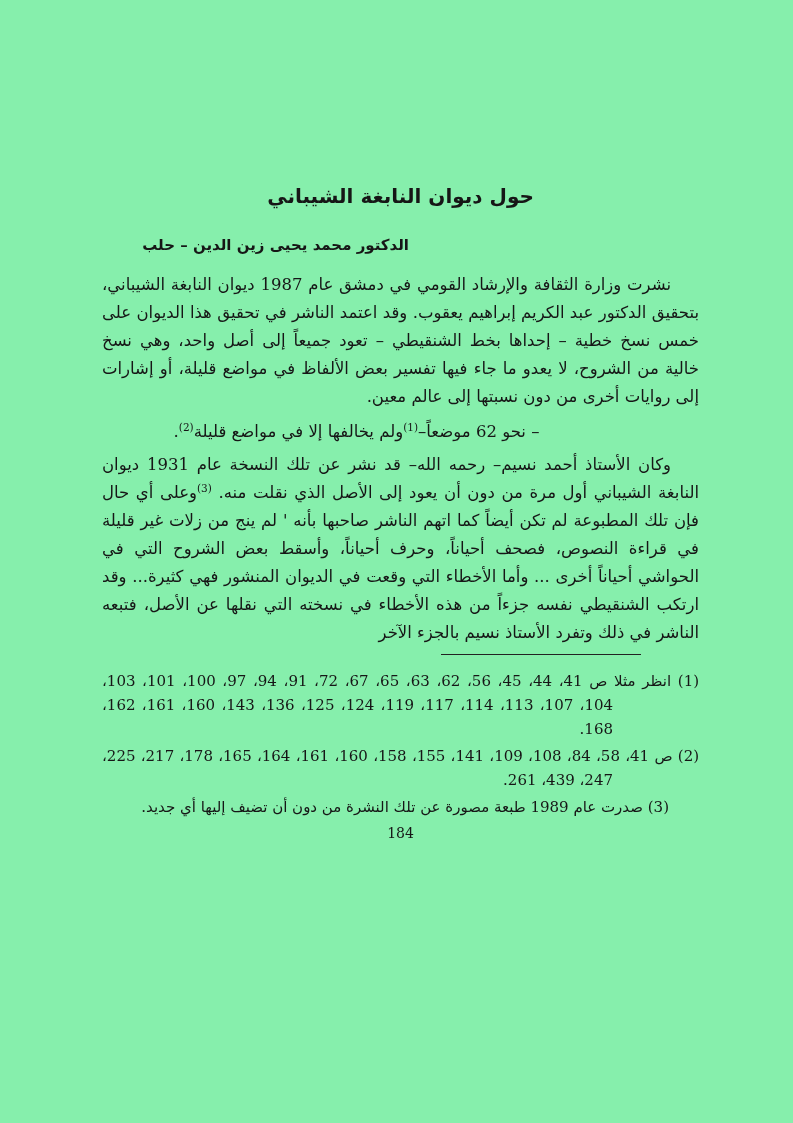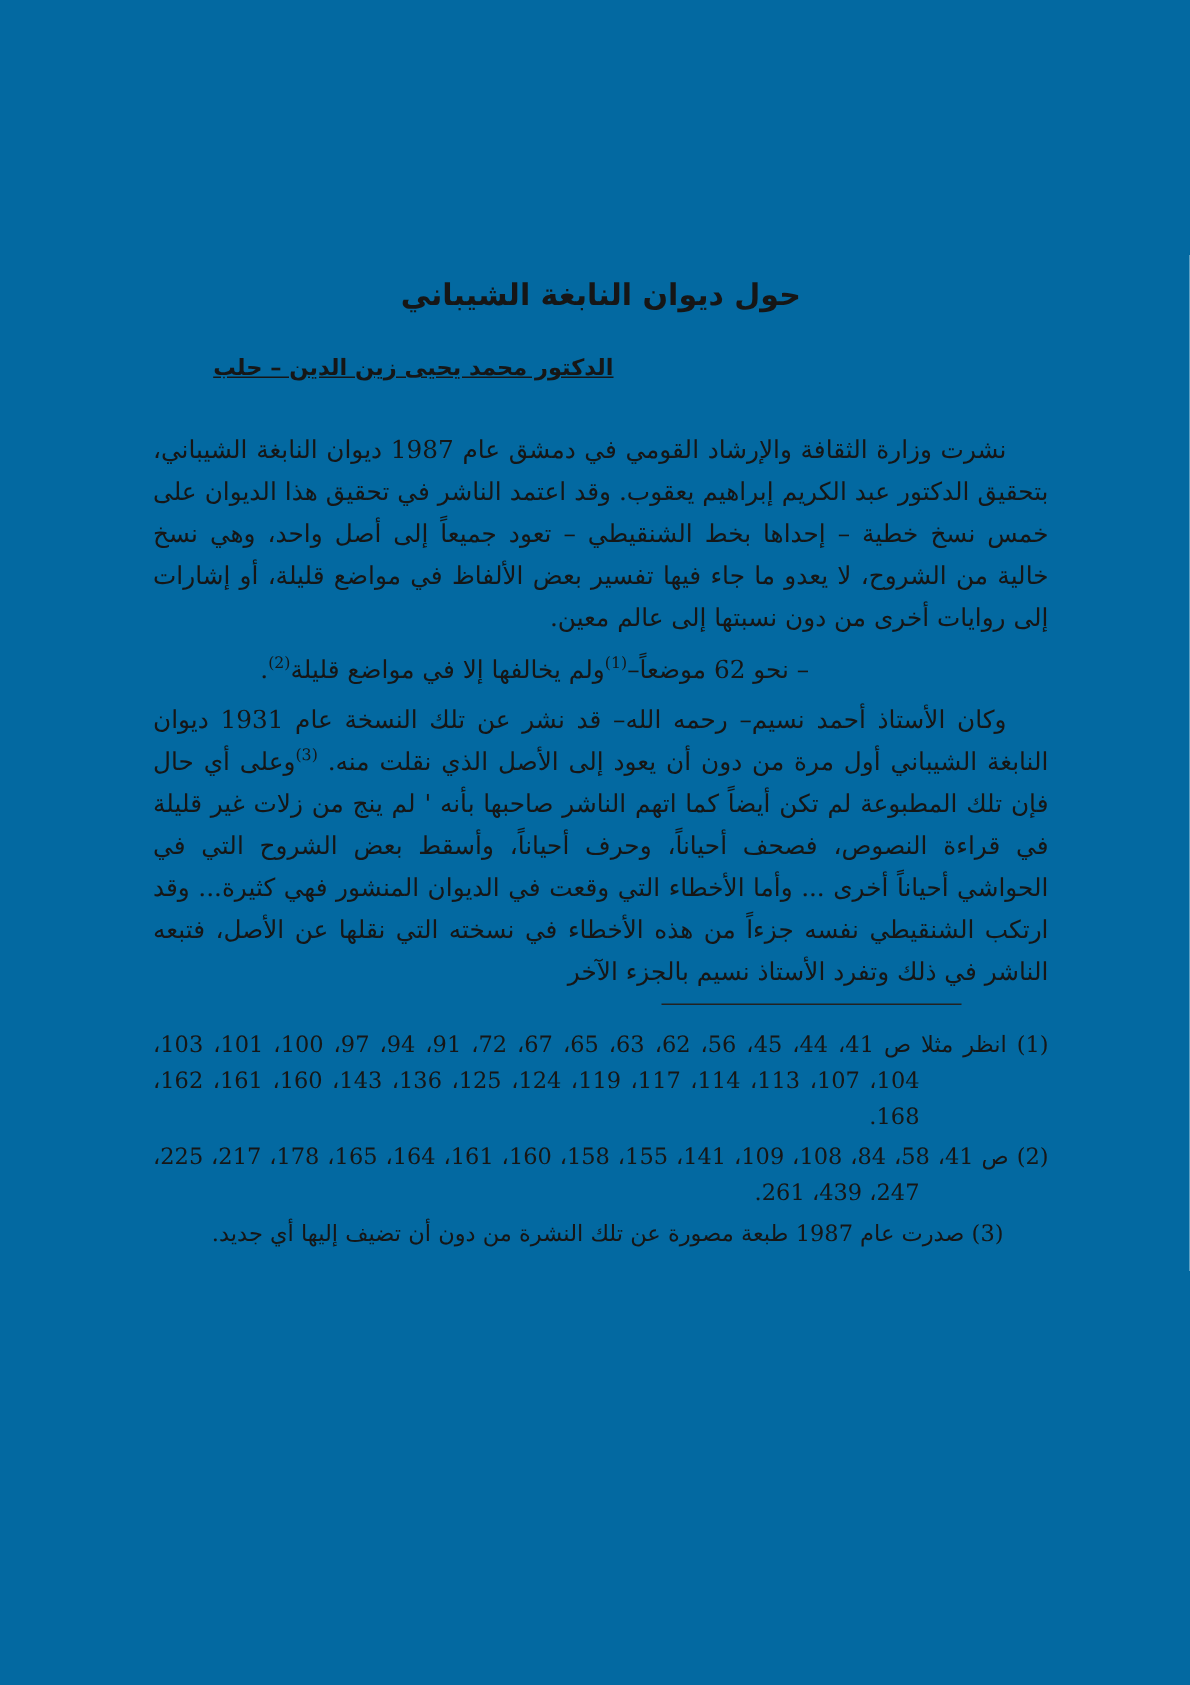--- a/index.html
+++ b/index.html
@@ -6,42 +6,41 @@
   body{
     width:793px;height:1123px;
     background:#ffffff;
     font-family:"DejaVu Serif","DejaVu Sans",sans-serif;
     color:#161616;
     overflow:hidden;
   }
   .page{
     position:relative;
     width:793px;height:1123px;
-    background:#0369a1;
+    background:#86efac;
   }
   .content{
     position:absolute;
     top:183px;left:102px;right:94px;
     direction:rtl;
   }
   .title{
     font-size:20px;
     line-height:26px;
     font-weight:bold;
     text-align:center;
     margin:0 0 26px 0;
   }
   .author{
     font-size:15px;
     line-height:21px;
     font-weight:bold;
     text-align:right;
-    margin:0 290px 30px 0;
+    margin:0 290px 15px 0;
     white-space:nowrap;
-    text-decoration:underline;
   }
   .para{
     font-size:16.5px;
     line-height:28px;
     text-align:justify;
     text-indent:28px;
     margin:0 0 7px 0;
   }
   .quote-line{
     font-size:16.5px;
@@ -94,18 +93,19 @@
         <p class="para">نشرت وزارة الثقافة والإرشاد القومي في دمشق عام 1987 ديوان النابغة الشيباني، بتحقيق الدكتور عبد الكريم إبراهيم يعقوب. وقد اعتمد الناشر في تحقيق هذا الديوان على خمس نسخ خطية – إحداها بخط الشنقيطي – تعود جميعاً إلى أصل واحد، وهي نسخ خالية من الشروح، لا يعدو ما جاء فيها تفسير بعض الألفاظ في مواضع قليلة، أو إشارات إلى روايات أخرى من دون نسبتها إلى عالم معين.</p>
         <p class="quote-line">– نحو 62 موضعاً–<sup class="fn-ref">(1)</sup>ولم يخالفها إلا في مواضع قليلة<sup class="fn-ref">(2)</sup>.</p>
         <p class="para">وكان الأستاذ أحمد نسيم– رحمه الله– قد نشر عن تلك النسخة عام 1931 ديوان النابغة الشيباني أول مرة من دون أن يعود إلى الأصل الذي نقلت منه. <sup class="fn-ref">(3)</sup>وعلى أي حال فإن تلك المطبوعة لم تكن أيضاً كما اتهم الناشر صاحبها بأنه ' لم ينج من زلات غير قليلة في قراءة النصوص، فصحف أحياناً، وحرف أحياناً، وأسقط بعض الشروح التي في الحواشي أحياناً أخرى ... وأما الأخطاء التي وقعت في الديوان المنشور فهي كثيرة... وقد ارتكب الشنقيطي نفسه جزءاً من هذه الأخطاء في نسخته التي نقلها عن الأصل، فتبعه الناشر في ذلك وتفرد الأستاذ نسيم بالجزء الآخر</p>
       </div>
 
     <div class="fn-sep"></div>
 
     <div id="footnotes">
         <div class="fn"><span class="fn-marker">(1)</span><span> انظر مثلا ص 41، 44، 45، 56، 62، 63، 65، 67، 72، 91، 94، 97، 100، 101، 103، 104، 107، 113، 114، 117، 119، 124، 125، 136، 143، 160، 161، 162، 168.</span></div>
         <div class="fn"><span class="fn-marker">(2)</span><span> ص 41، 58، 84، 108، 109، 141، 155، 158، 160، 161، 164، 165، 178، 217، 225، 247، 439، 261.</span></div>
-        <div class="fn fn-last"><span class="fn-marker">(3)</span><span> صدرت عام 1987 طبعة مصورة عن تلك النشرة من دون أن تضيف إليها أي جديد.</span></div>
+        <div class="fn fn-last"><span class="fn-marker">(3)</span><span> صدرت عام 1989 طبعة مصورة عن تلك النشرة من دون أن تضيف إليها أي جديد.</span></div>
       </div>
 
+    <div class="pageno">184</div>
 
   </div>
 </div>
 
 </body></html>

